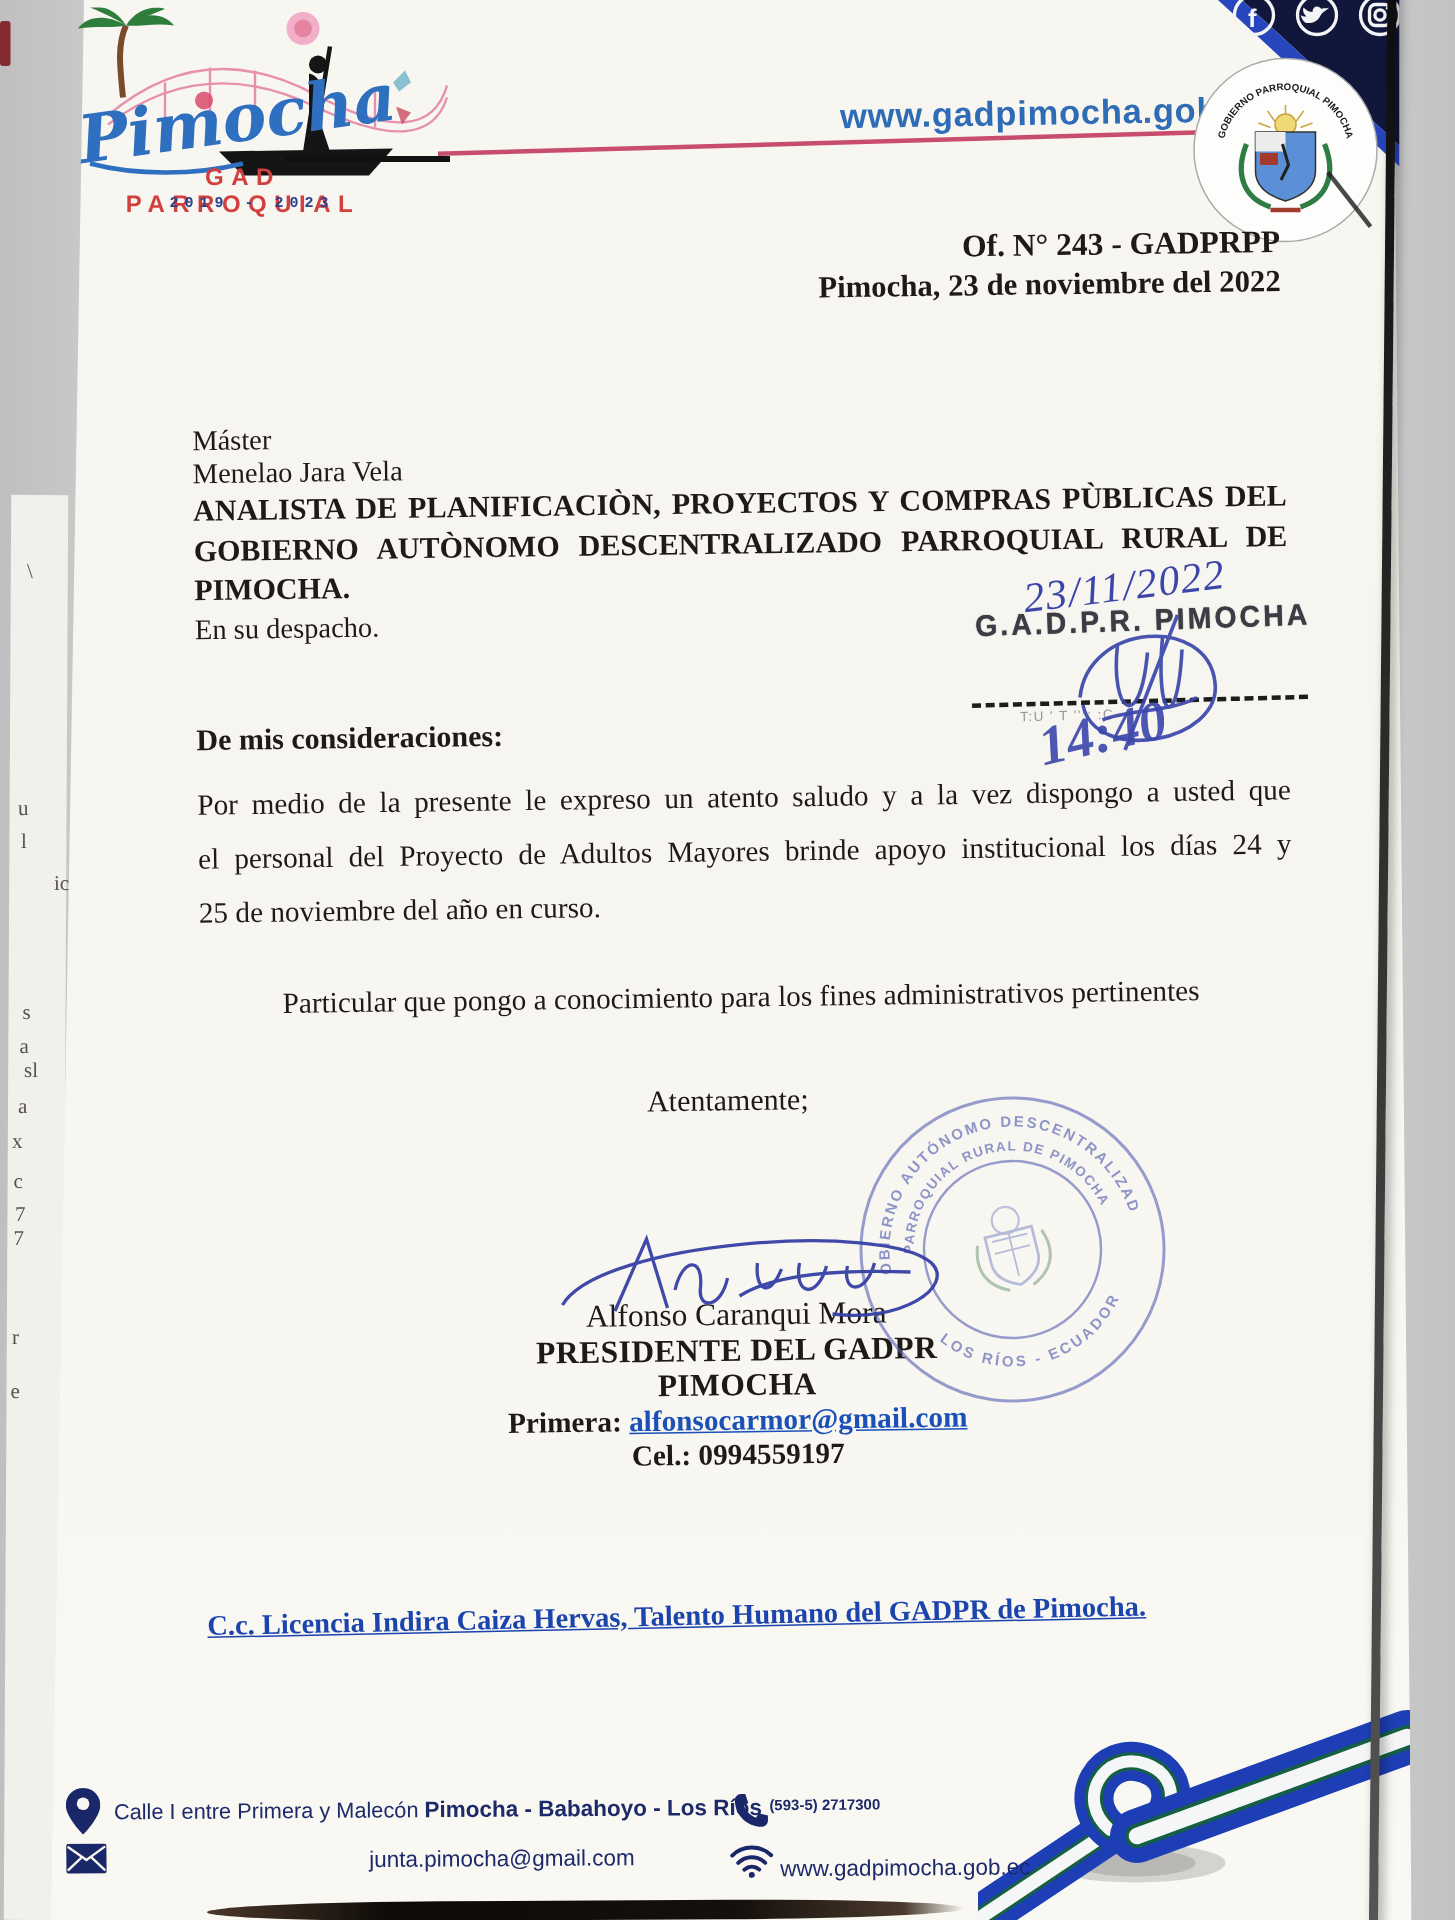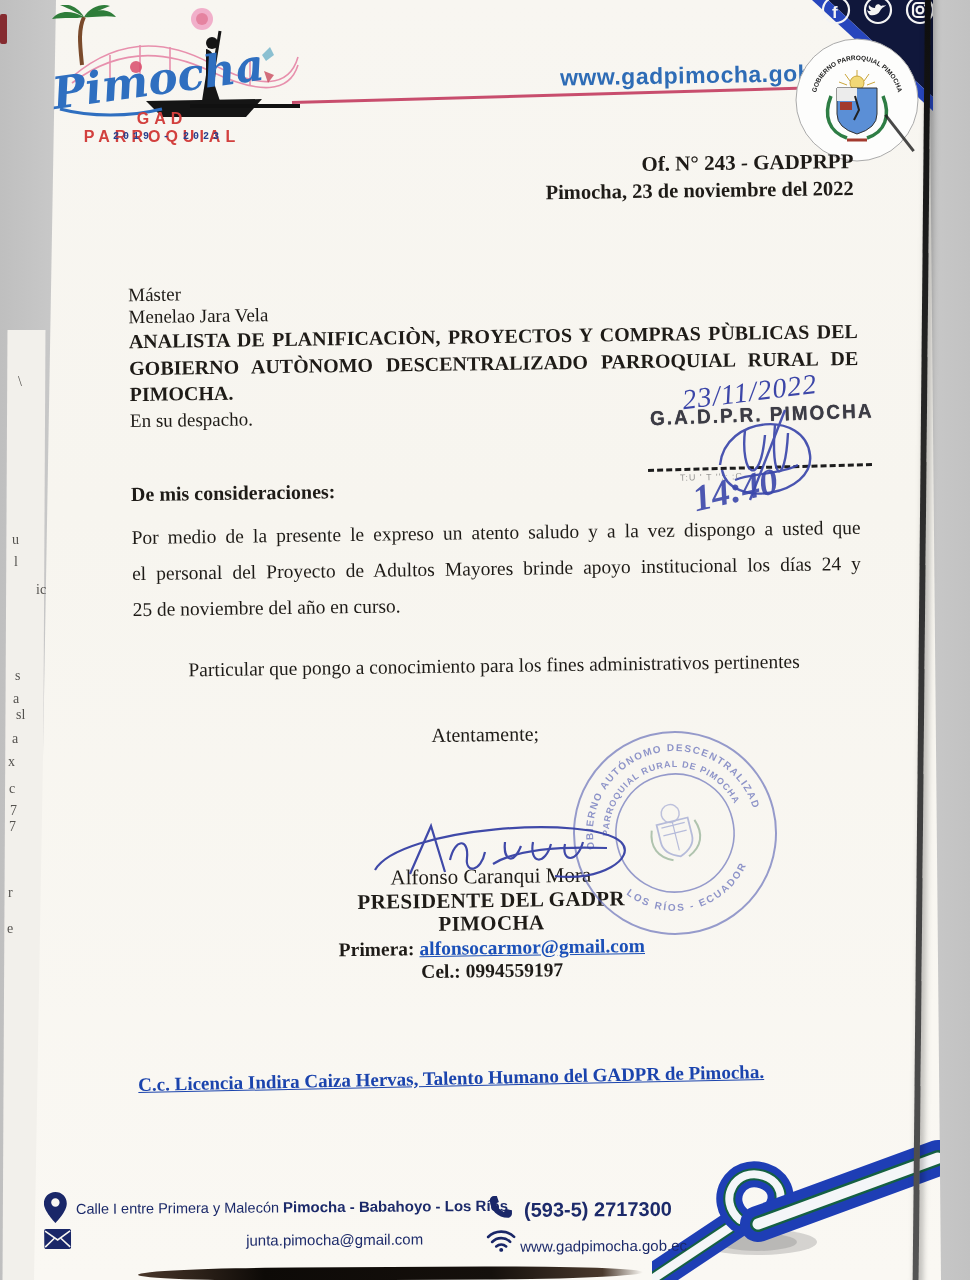--- a/index.html
+++ b/index.html
@@ -62,21 +62,21 @@
   #rcv-dashes{left:648px;top:466px;width:224px;border-top:3px dashed #1c1c1c;transform:rotate(-1.5deg);}
   #rcv-small{left:680px;top:472px;font-size:9px;color:#555;opacity:.6;letter-spacing:1px;
     font-family:"Liberation Sans",sans-serif;transform:rotate(-1.5deg);}
   #hw-time{left:692px;top:468px;font-size:37px;font-style:italic;font-weight:bold;color:#3b47ab;
     transform:rotate(-13deg);opacity:.9;}
   
   #footer{left:0;top:0;width:970px;height:1280px;font-family:"Liberation Sans",sans-serif;
     color:#1c2a6a;transform:rotate(-.4deg);transform-origin:60px 1220px;}
   #addr{left:76px;top:1200px;font-size:14.5px;}
   #addr b{font-size:15px;}
-  #f-phone{left:524px;top:1202px;font-size:20px;font-weight:bold;}
+  #f-phone{left:513px;top:1202px;font-size:10px;font-weight:bold;}
   #f-mail{left:246px;top:1233px;font-size:15px;}
   #f-site{left:520px;top:1241px;font-size:15px;}
 </style>
 </head>
 <body>
 
 <div class="abs" id="under-sliver"></div>
 <div class="abs" id="page"></div>
 <div class="abs" id="edge-fragments">
     <span style="left: 18px; top: 374px;">\</span>

